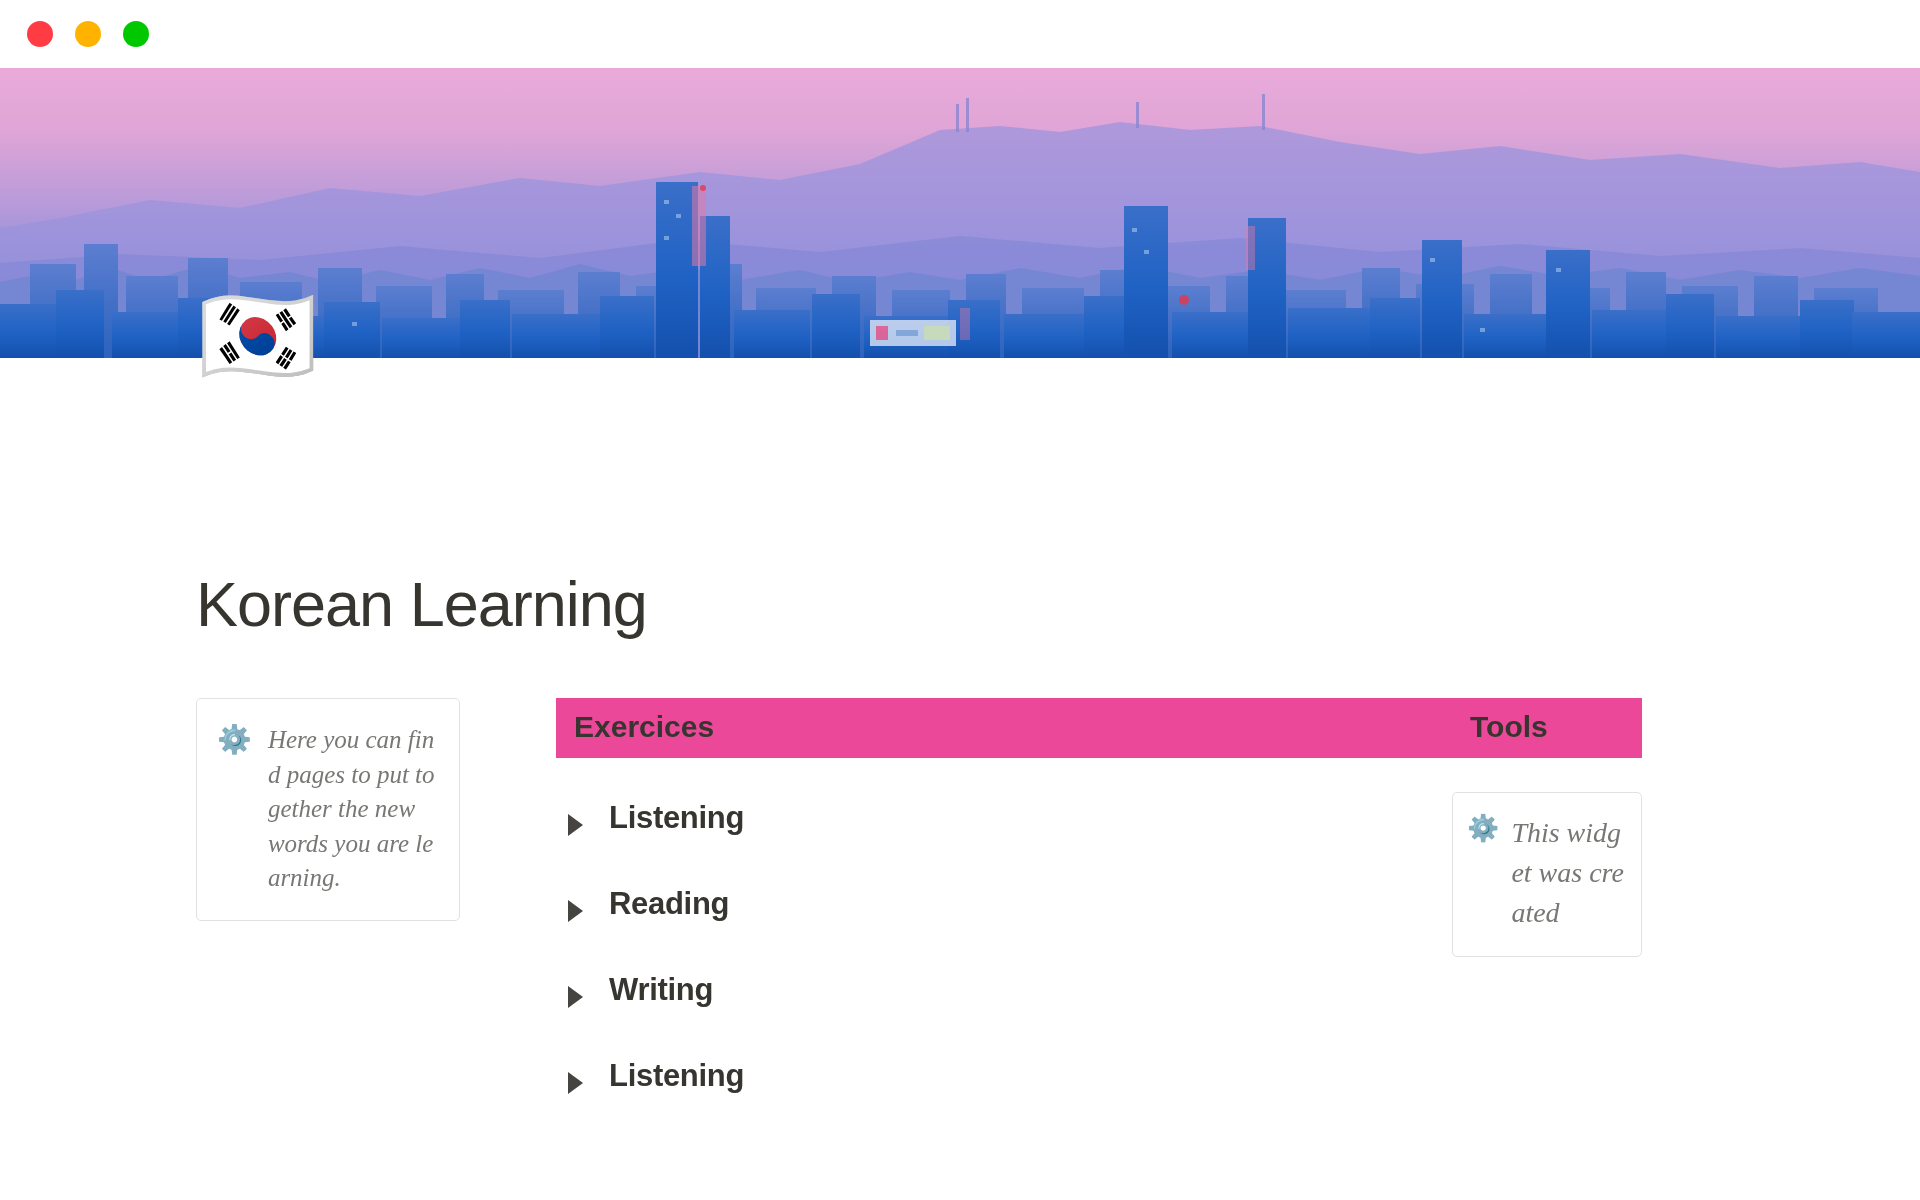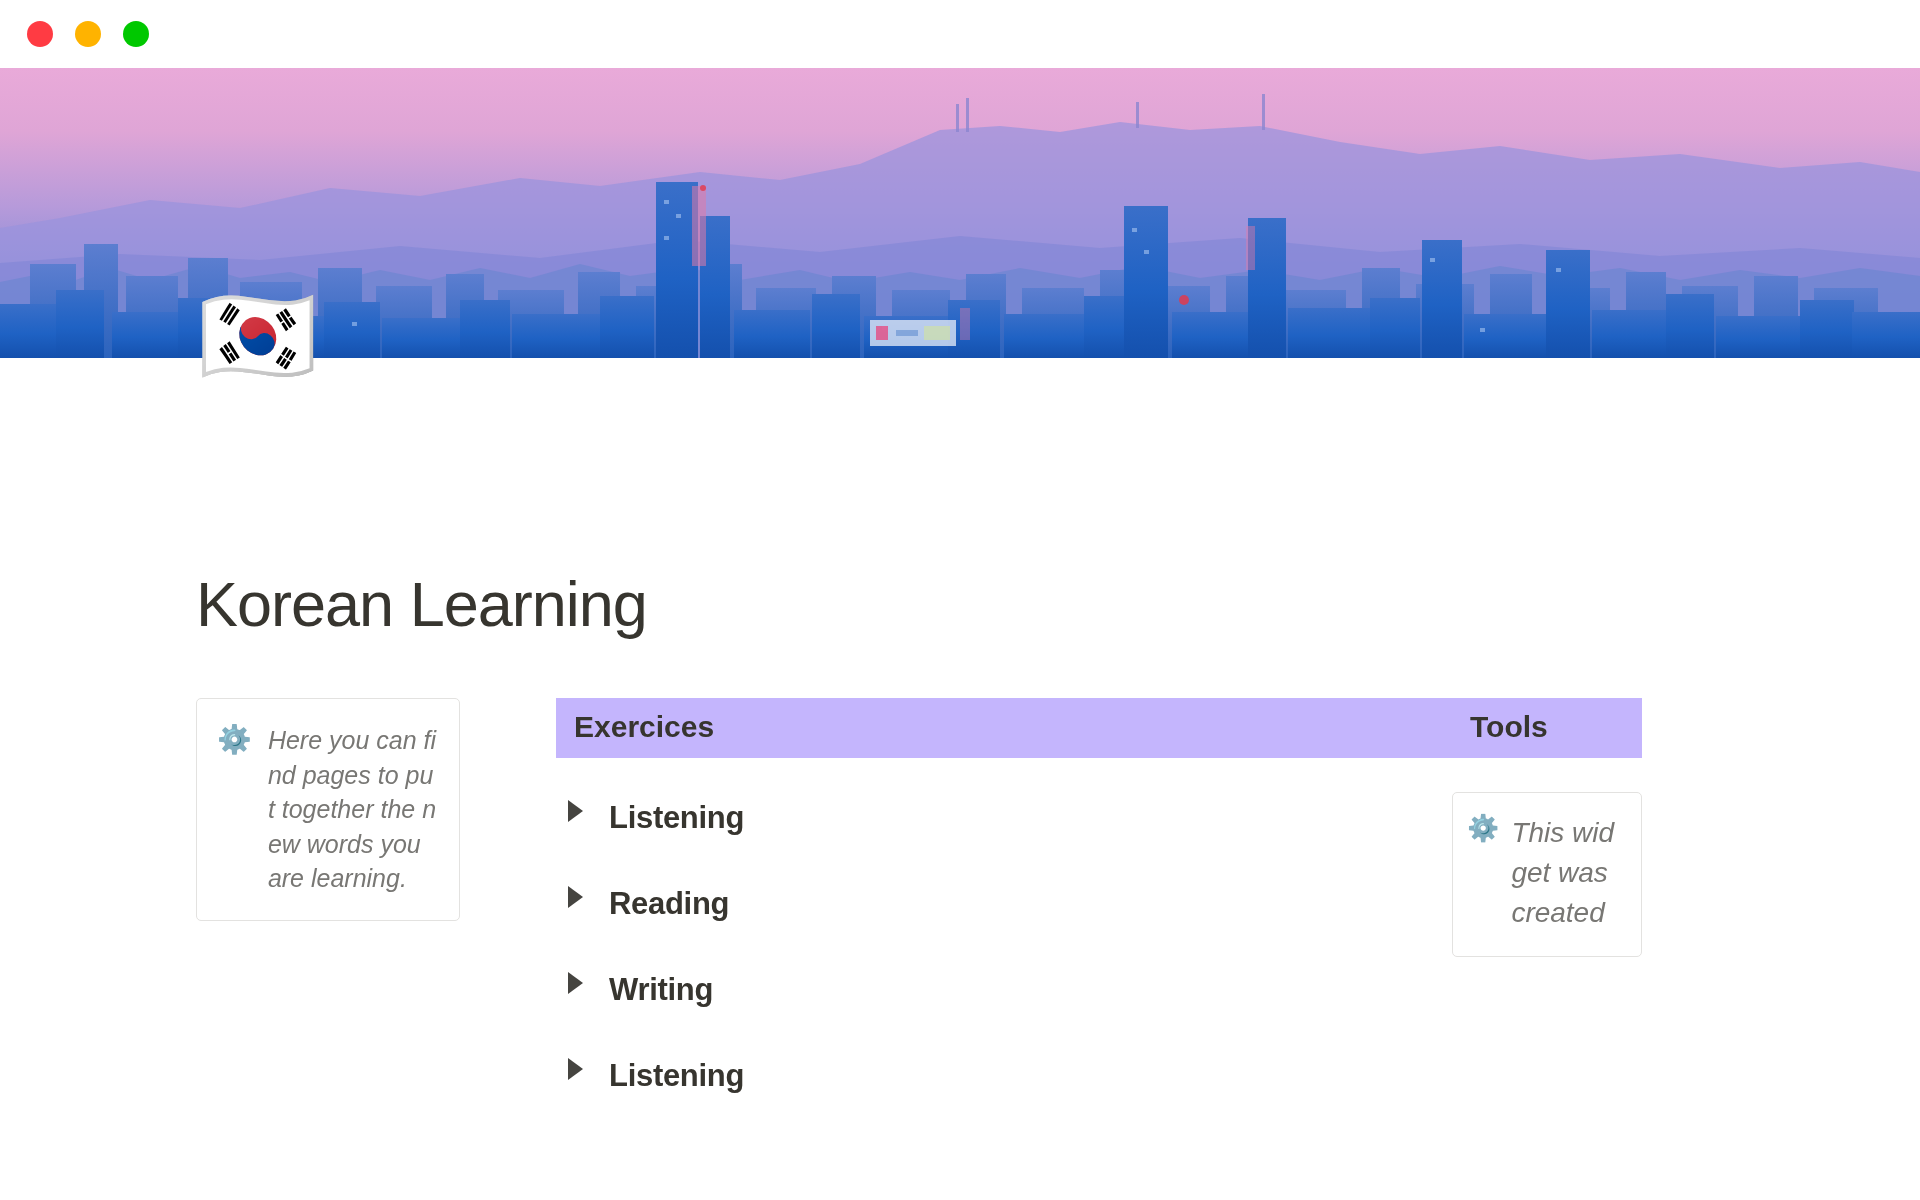--- a/index.html
+++ b/index.html
@@ -57,39 +57,39 @@
     background:#ffffff;
     padding:24px 22px 24px 20px;
     display:flex; gap:16px; align-items:flex-start;
   }
   .callout-icon {
     font-size:28px; line-height:1.2; flex:0 0 auto;
     font-family:"DejaVu Sans", sans-serif;
   }
   .callout-text {
     font-size:25px; line-height:1.38; font-style:italic;
-    color:#787774; word-break:break-all;
+    color:#787774; word-break:break-all;font-family:Liberation Serif, serif;
   }
   .col-right .callout { padding:20px 14px 24px 14px; gap:12px; }
   .col-right .callout-icon { font-size:26px; }
   .col-right .callout-text { font-size:28px; line-height:1.42; }
 
   
   .section-band {
-    background:#c4b5fd;
+    background:#ec4899;
     padding:12px 18px 14px 18px;
   }
   .section-band .label {
     font-size:30px; font-weight:bold; color:#37352f;
   }
 
   
   .toggle-list { margin-top:34px; }
   .toggle-item {
-    display:flex; align-items:flex-start; gap:26px;
+    display:flex; align-items:flex-end; gap:26px;
     padding:8px 0 8px 6px; margin-bottom:34px;margin-top:32px;
   }
   .toggle-arrow {
     width:0; height:0; flex:0 0 auto;
     border-top:11px solid transparent;
     border-bottom:11px solid transparent;
     border-left:15px solid #454440;
     margin-left:6px;
   }
   .toggle-label {

